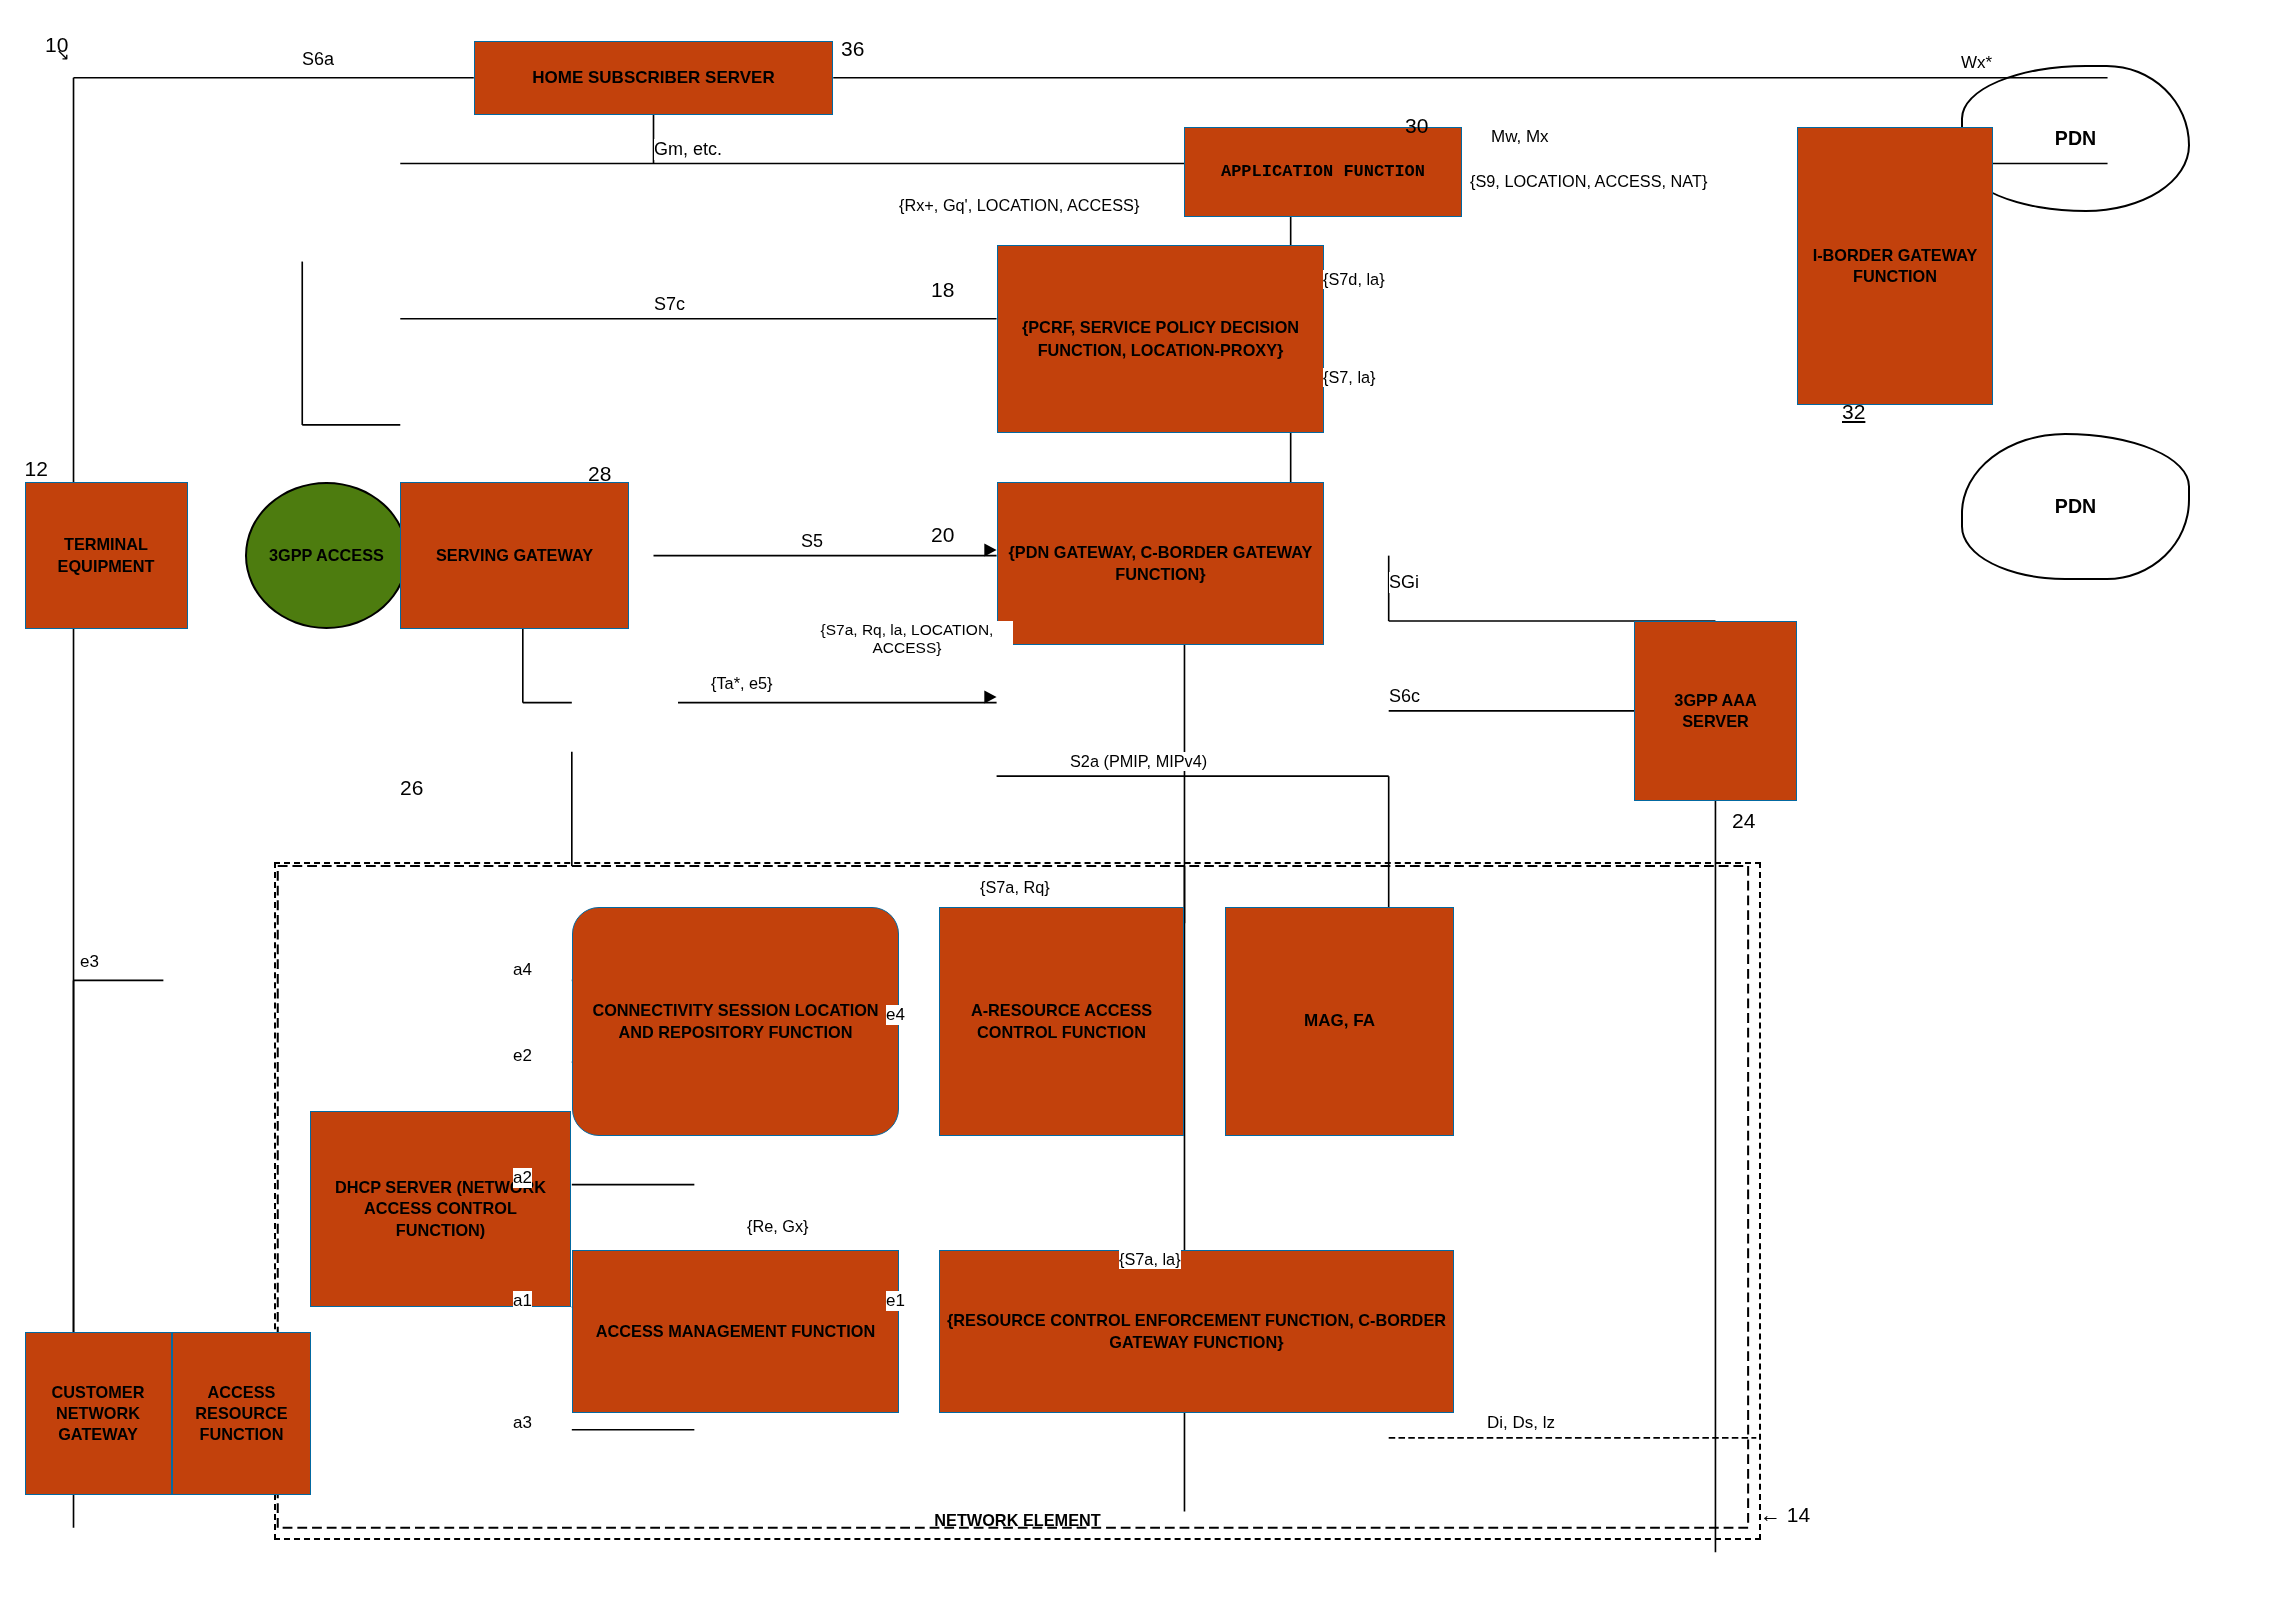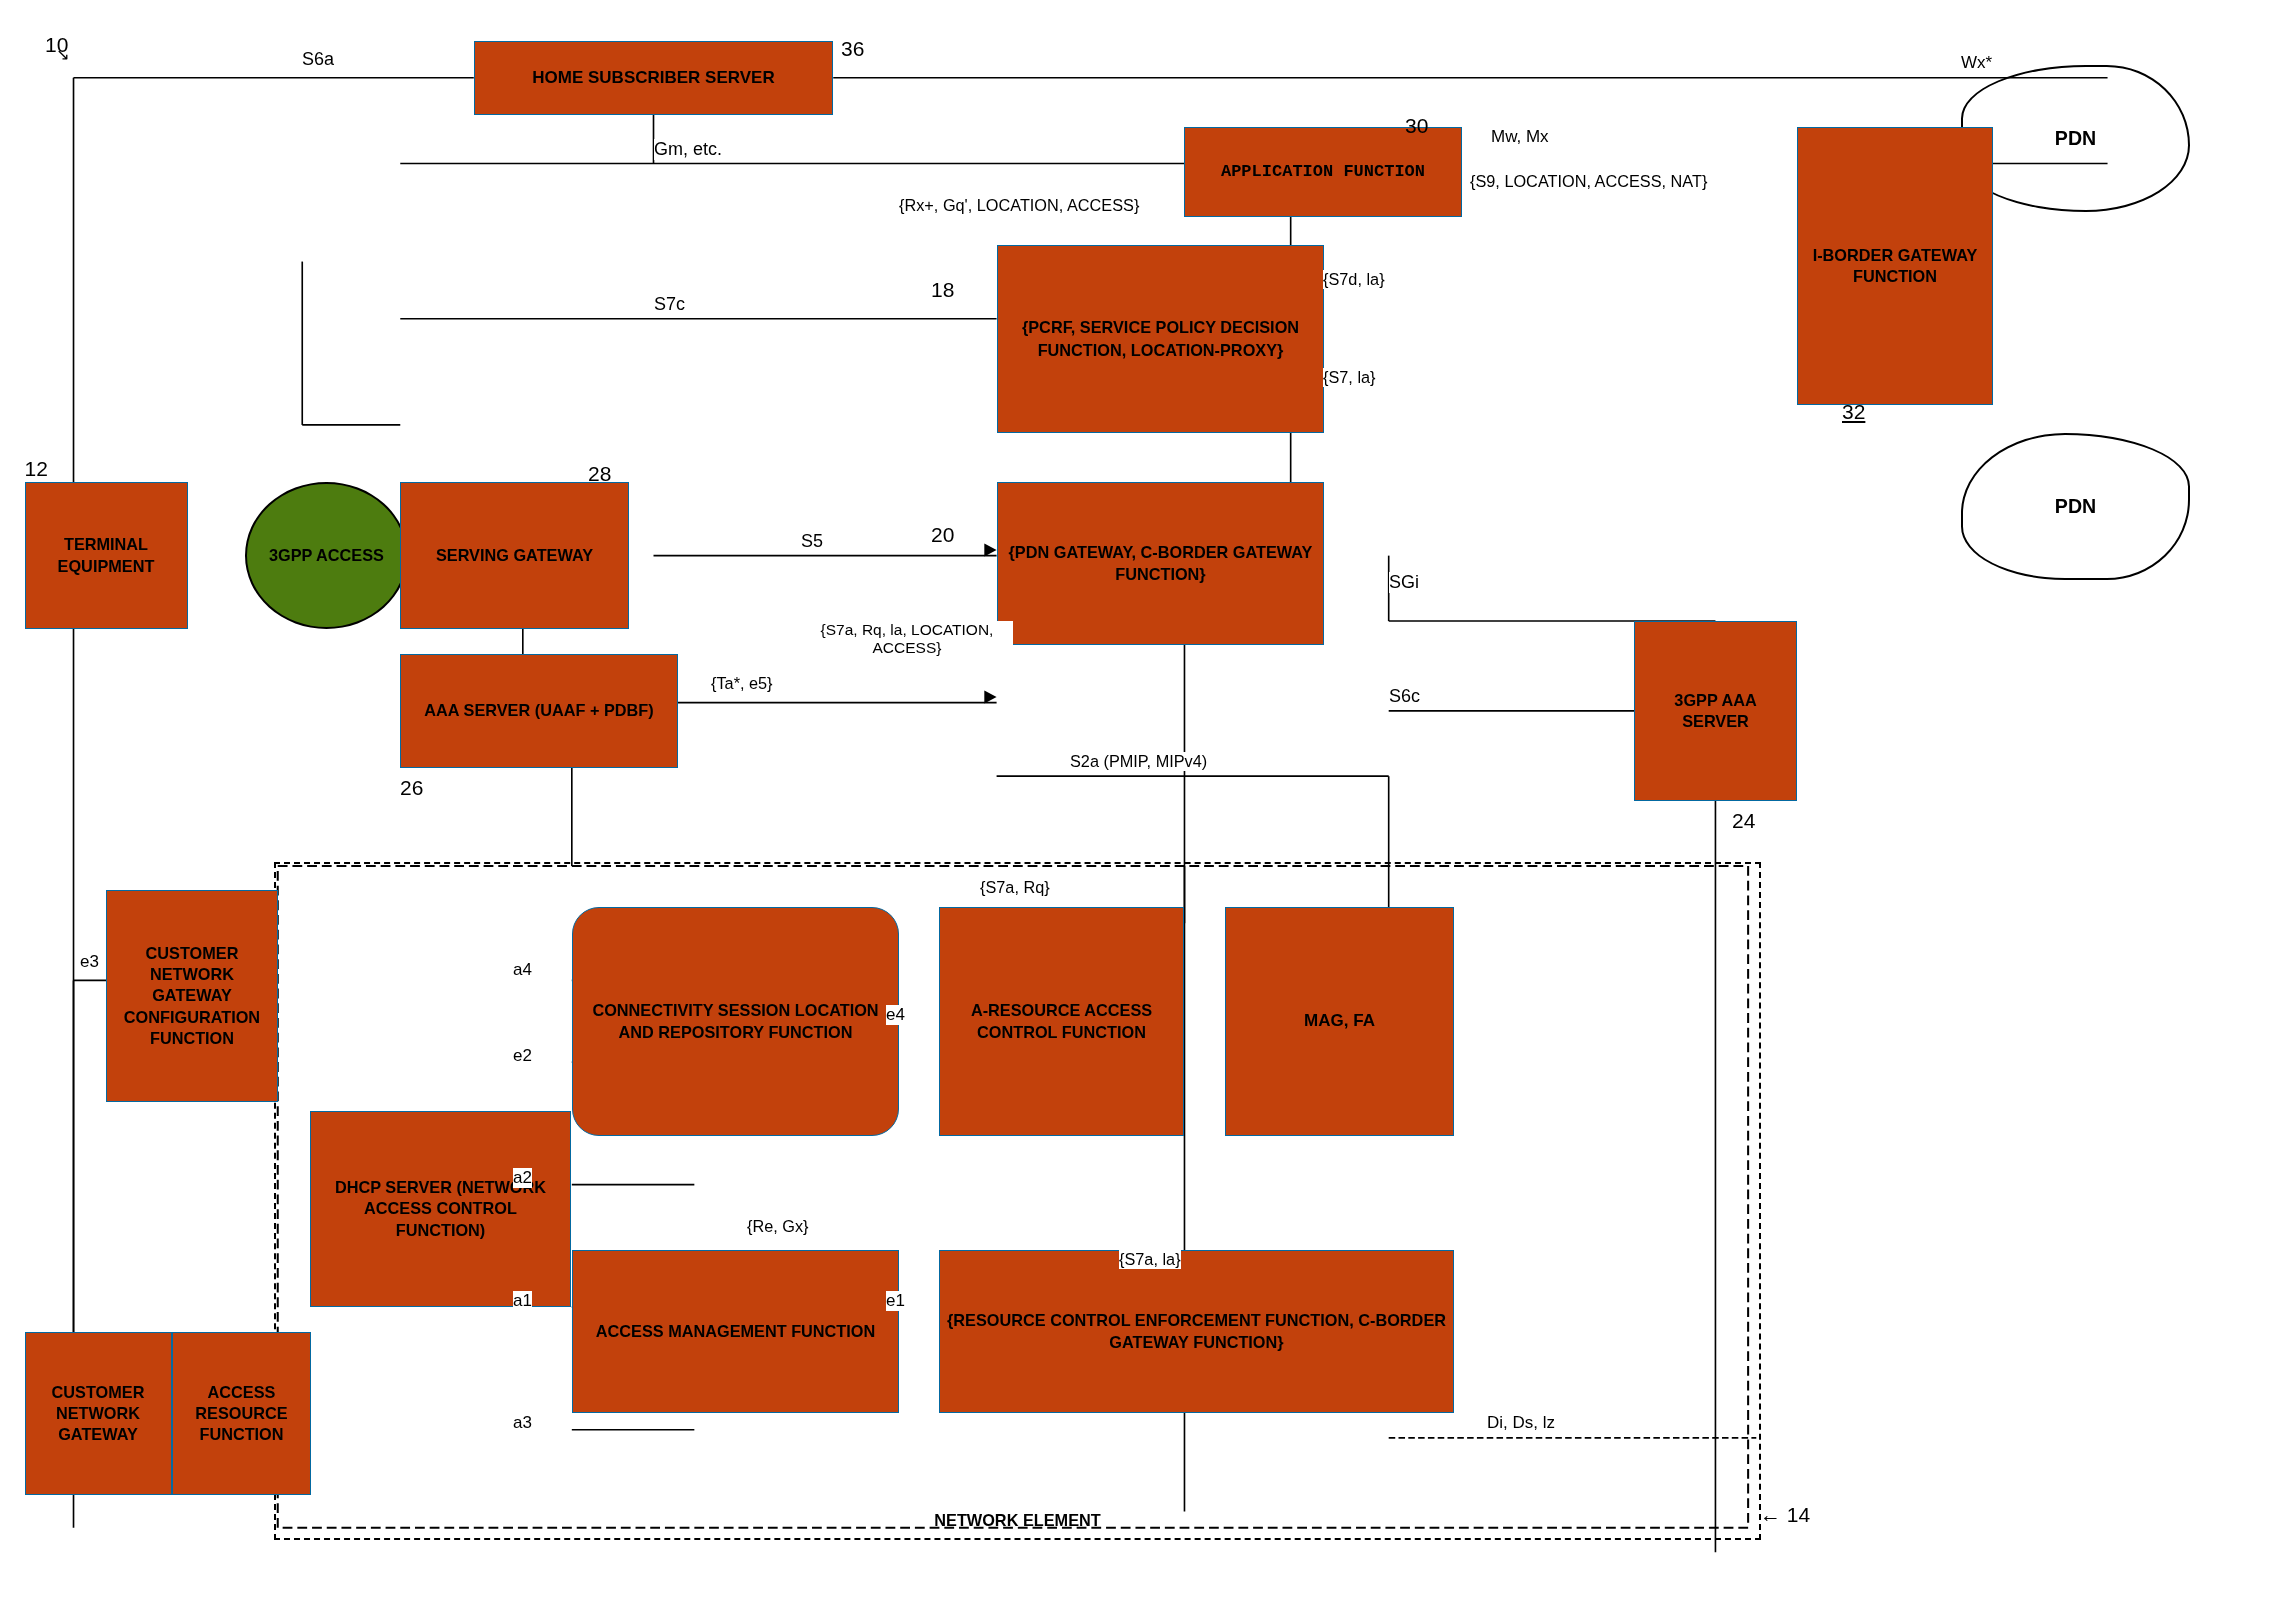--- a/index.html
+++ b/index.html
@@ -238,23 +238,20 @@
   <div class="number-label" style="left:931px; top:523px;">
     <span>20</span>
   </div>
 
   <div class="label" style="left:1389px; top:572px;">SGi</div>
 
   <div class="label" style="left:1389px; top:686px;">S6c</div>
 
   <div class="label" style="left:801px; top:621px; font-size:15.5px; width:212px; text-align:center;">{S7a, Rq, la, LOCATION, ACCESS}</div>
 
-  <div class="box" style="left:400px; top:654px; width:278px; height:114px; font-size:16.3px;">
-    <span>AAA SERVER (UAAF + PDBF)</span>
-  </div>
   <div class="number-label" style="left:400px; top:776px;">
     <span>26</span>
   </div>
 
   <div class="label" style="left:711px; top:674px; font-size:16.3px;">{Ta*, e5}</div>
 
   <div class="label" style="left:1070px; top:752px; font-size:16.3px;">S2a (PMIP, MIPv4)</div>
 
   <div class="label" style="left:1491px; top:127px; font-size:17px;">Mw, Mx</div>
 
@@ -280,23 +277,20 @@
   </div>
   <div class="number-label" style="left:1732px; top:809px;">
     <span>24</span>
   </div>
 
   <div class="box box-dashed" style="left:274px; top:862px; width:1487px; height:678px; font-size:16.3px; z-index:0; align-items:flex-end; justify-content:center; padding-bottom:6.5px;">
     <span>NETWORK ELEMENT</span>
   </div>
   <div class="number-label" style="left:1760px; top:1503px;">← <span>14</span></div>
 
-  <div class="box" style="left:106px; top:890px; width:172px; height:212px; font-size:16.3px; z-index:1;">
-    <span>CUSTOMER NETWORK GATEWAY CONFIGURATION FUNCTION</span>
-  </div>
 
   <div class="box" style="left:24.5px; top:1332px; width:147px; height:163px; font-size:16.3px; z-index:1;">
     <span>CUSTOMER NETWORK GATEWAY</span>
   </div>
 
   <div class="box" style="left:172px; top:1332px; width:139px; height:163px; font-size:16.3px; z-index:1;">
     <span>ACCESS RESOURCE FUNCTION</span>
   </div>
 
   <div class="label" style="left:80px; top:952px; font-size:17px;">e3</div>

